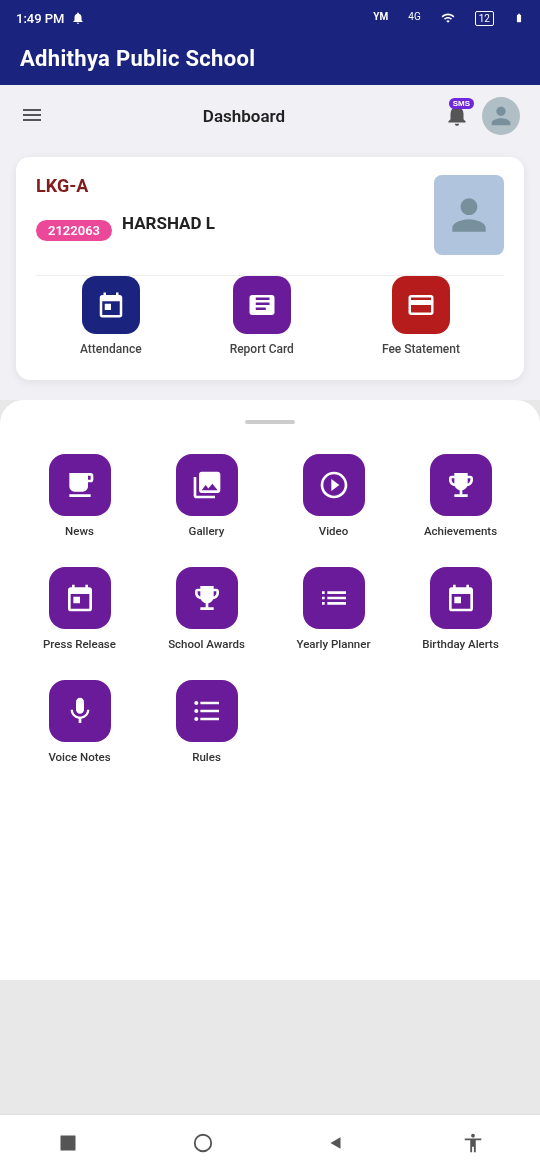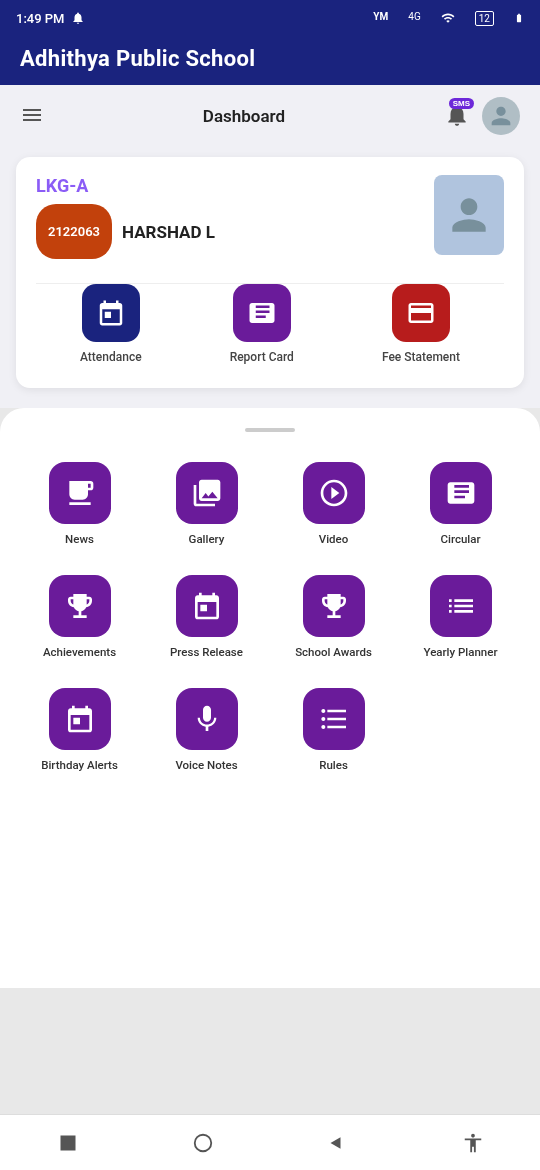--- a/index.html
+++ b/index.html
@@ -80,29 +80,30 @@
       padding: 10px 16px 20px 16px;
     }
     .student-card {
       background: white;
       border-radius: 14px;
       padding: 18px 20px 24px 20px;
       box-shadow: 0 2px 8px rgba(0,0,0,0.08);
     }
     .student-info { display: flex; justify-content: space-between; align-items: flex-start; }
     .student-details {}
-    .student-class { font-size: 18px; font-weight: 700; color: #8b5cf6; margin-bottom: 8px; }
+    .student-class { font-size: 18px; font-weight: 700; color: #7f1d1d; margin-bottom: 8px; }
     .student-id-name { display: flex; align-items: center; gap: 10px; margin-bottom: 4px; }
     .student-id-badge {
-      background: #c2410c;
+      background: #ec4899;
       color: white;
       border-radius: 20px;
-      padding: 20px 12px;
+      padding: 3px 12px;
       font-size: 13px;
       font-weight: 600;
+      margin-top: 16px;
     }
     .student-name { font-size: 17px; font-weight: 700; color: #222; }
     .student-avatar {
       width: 70px;
       height: 80px;
       background: #b0c4de;
       border-radius: 8px;
       display: flex;
       align-items: center;
       justify-content: center;
@@ -328,28 +329,20 @@
 
     <div class="menu-item">
       <div class="menu-icon">
         <svg width="32" height="32" viewBox="0 0 24 24" fill="white">
           <path d="M10 16.5l6-4.5-6-4.5v9zM12 2C6.48 2 2 6.48 2 12s4.48 10 10 10 10-4.48 10-10S17.52 2 12 2zm0 18c-4.41 0-8-3.59-8-8s3.59-8 8-8 8 3.59 8 8-3.59 8-8 8z"></path>
         </svg>
       </div>
       <span class="menu-label">Video</span>
     </div>
 
-    <div class="menu-item">
-      <div class="menu-icon">
-        <svg width="32" height="32" viewBox="0 0 24 24" fill="white">
-          <path d="M20 4H4c-1.1 0-2 .9-2 2v12c0 1.1.9 2 2 2h16c1.1 0 2-.9 2-2V6c0-1.1-.9-2-2-2zm-5 12H7v-2h8v2zm3-4H7v-2h11v2zm0-4H7V6h11v2z"></path>
-        </svg>
-      </div>
-      <span class="menu-label">Circular</span>
-    </div>
 
     <div class="menu-item">
       <div class="menu-icon">
         <svg width="32" height="32" viewBox="0 0 24 24" fill="white">
           <path d="M19 5h-2V3H7v2H5c-1.1 0-2 .9-2 2v1c0 2.55 1.92 4.63 4.39 4.94.63 1.5 1.98 2.63 3.61 2.96V19H7v2h10v-2h-4v-3.1c1.63-.33 2.98-1.46 3.61-2.96C19.08 12.63 21 10.55 21 8V7c0-1.1-.9-2-2-2zM5 8V7h2v3.82C5.84 10.4 5 9.3 5 8zm14 0c0 1.3-.84 2.4-2 2.82V7h2v1z"></path>
         </svg>
       </div>
       <span class="menu-label">Achievements</span>
     </div>
 

